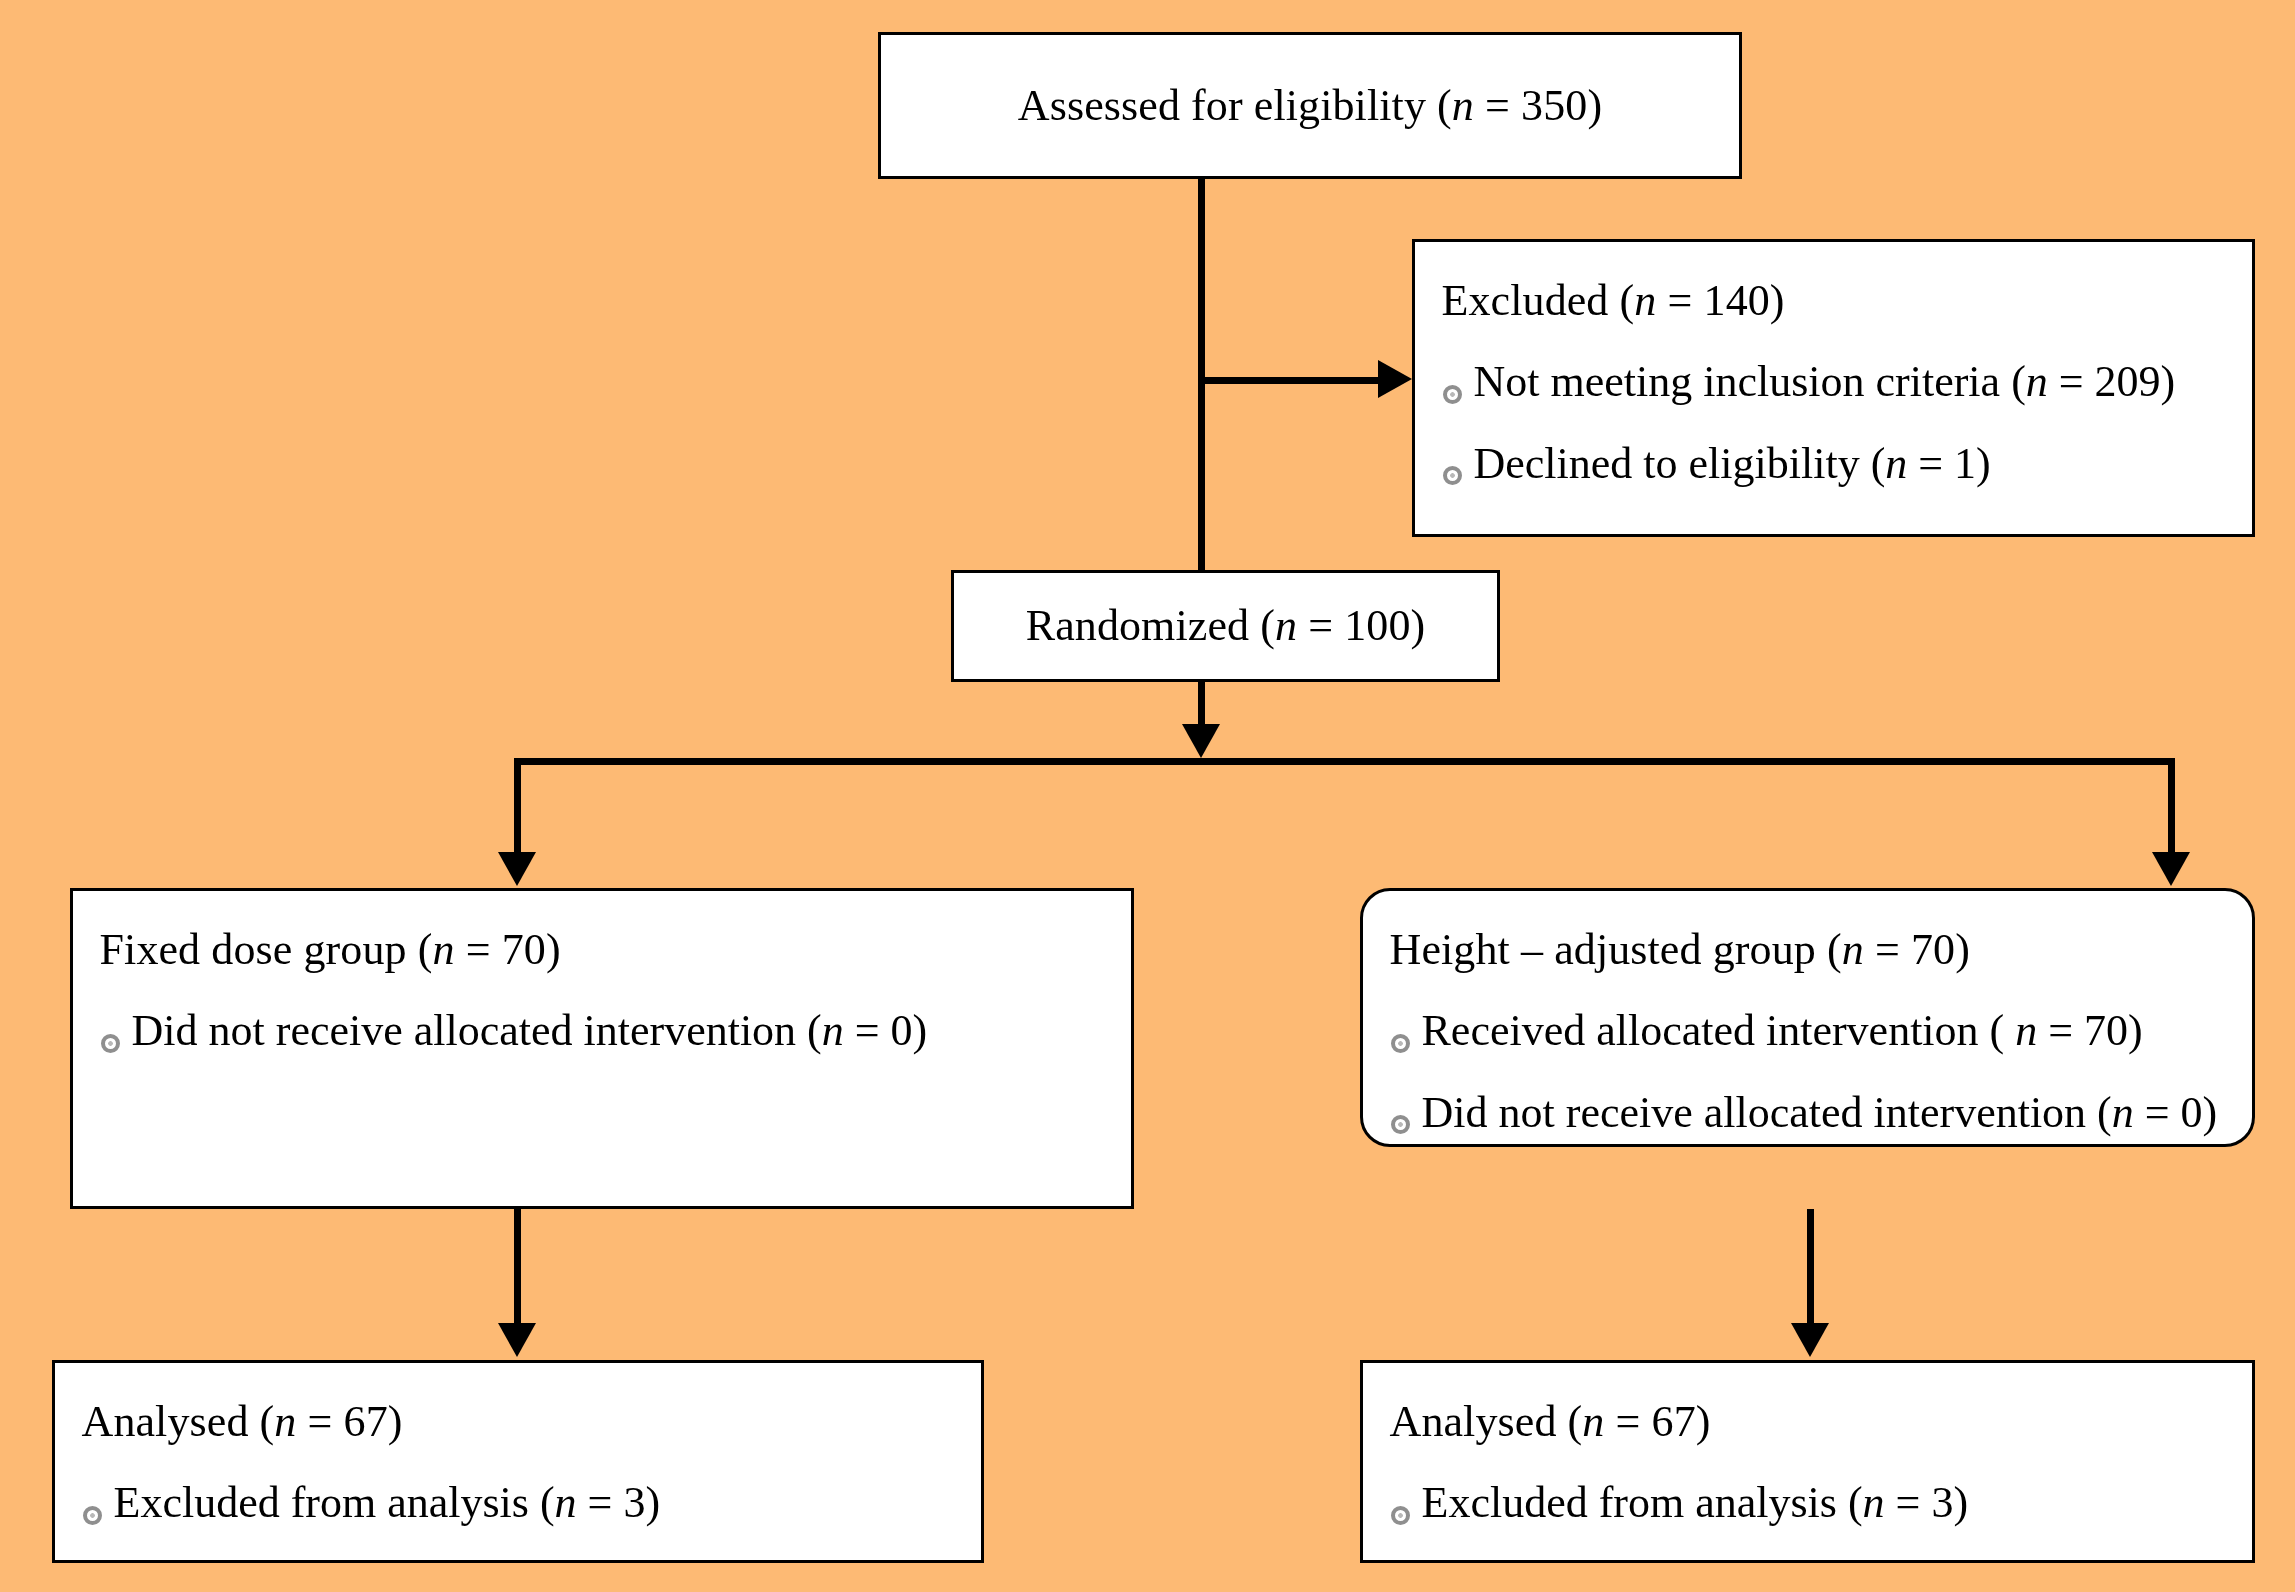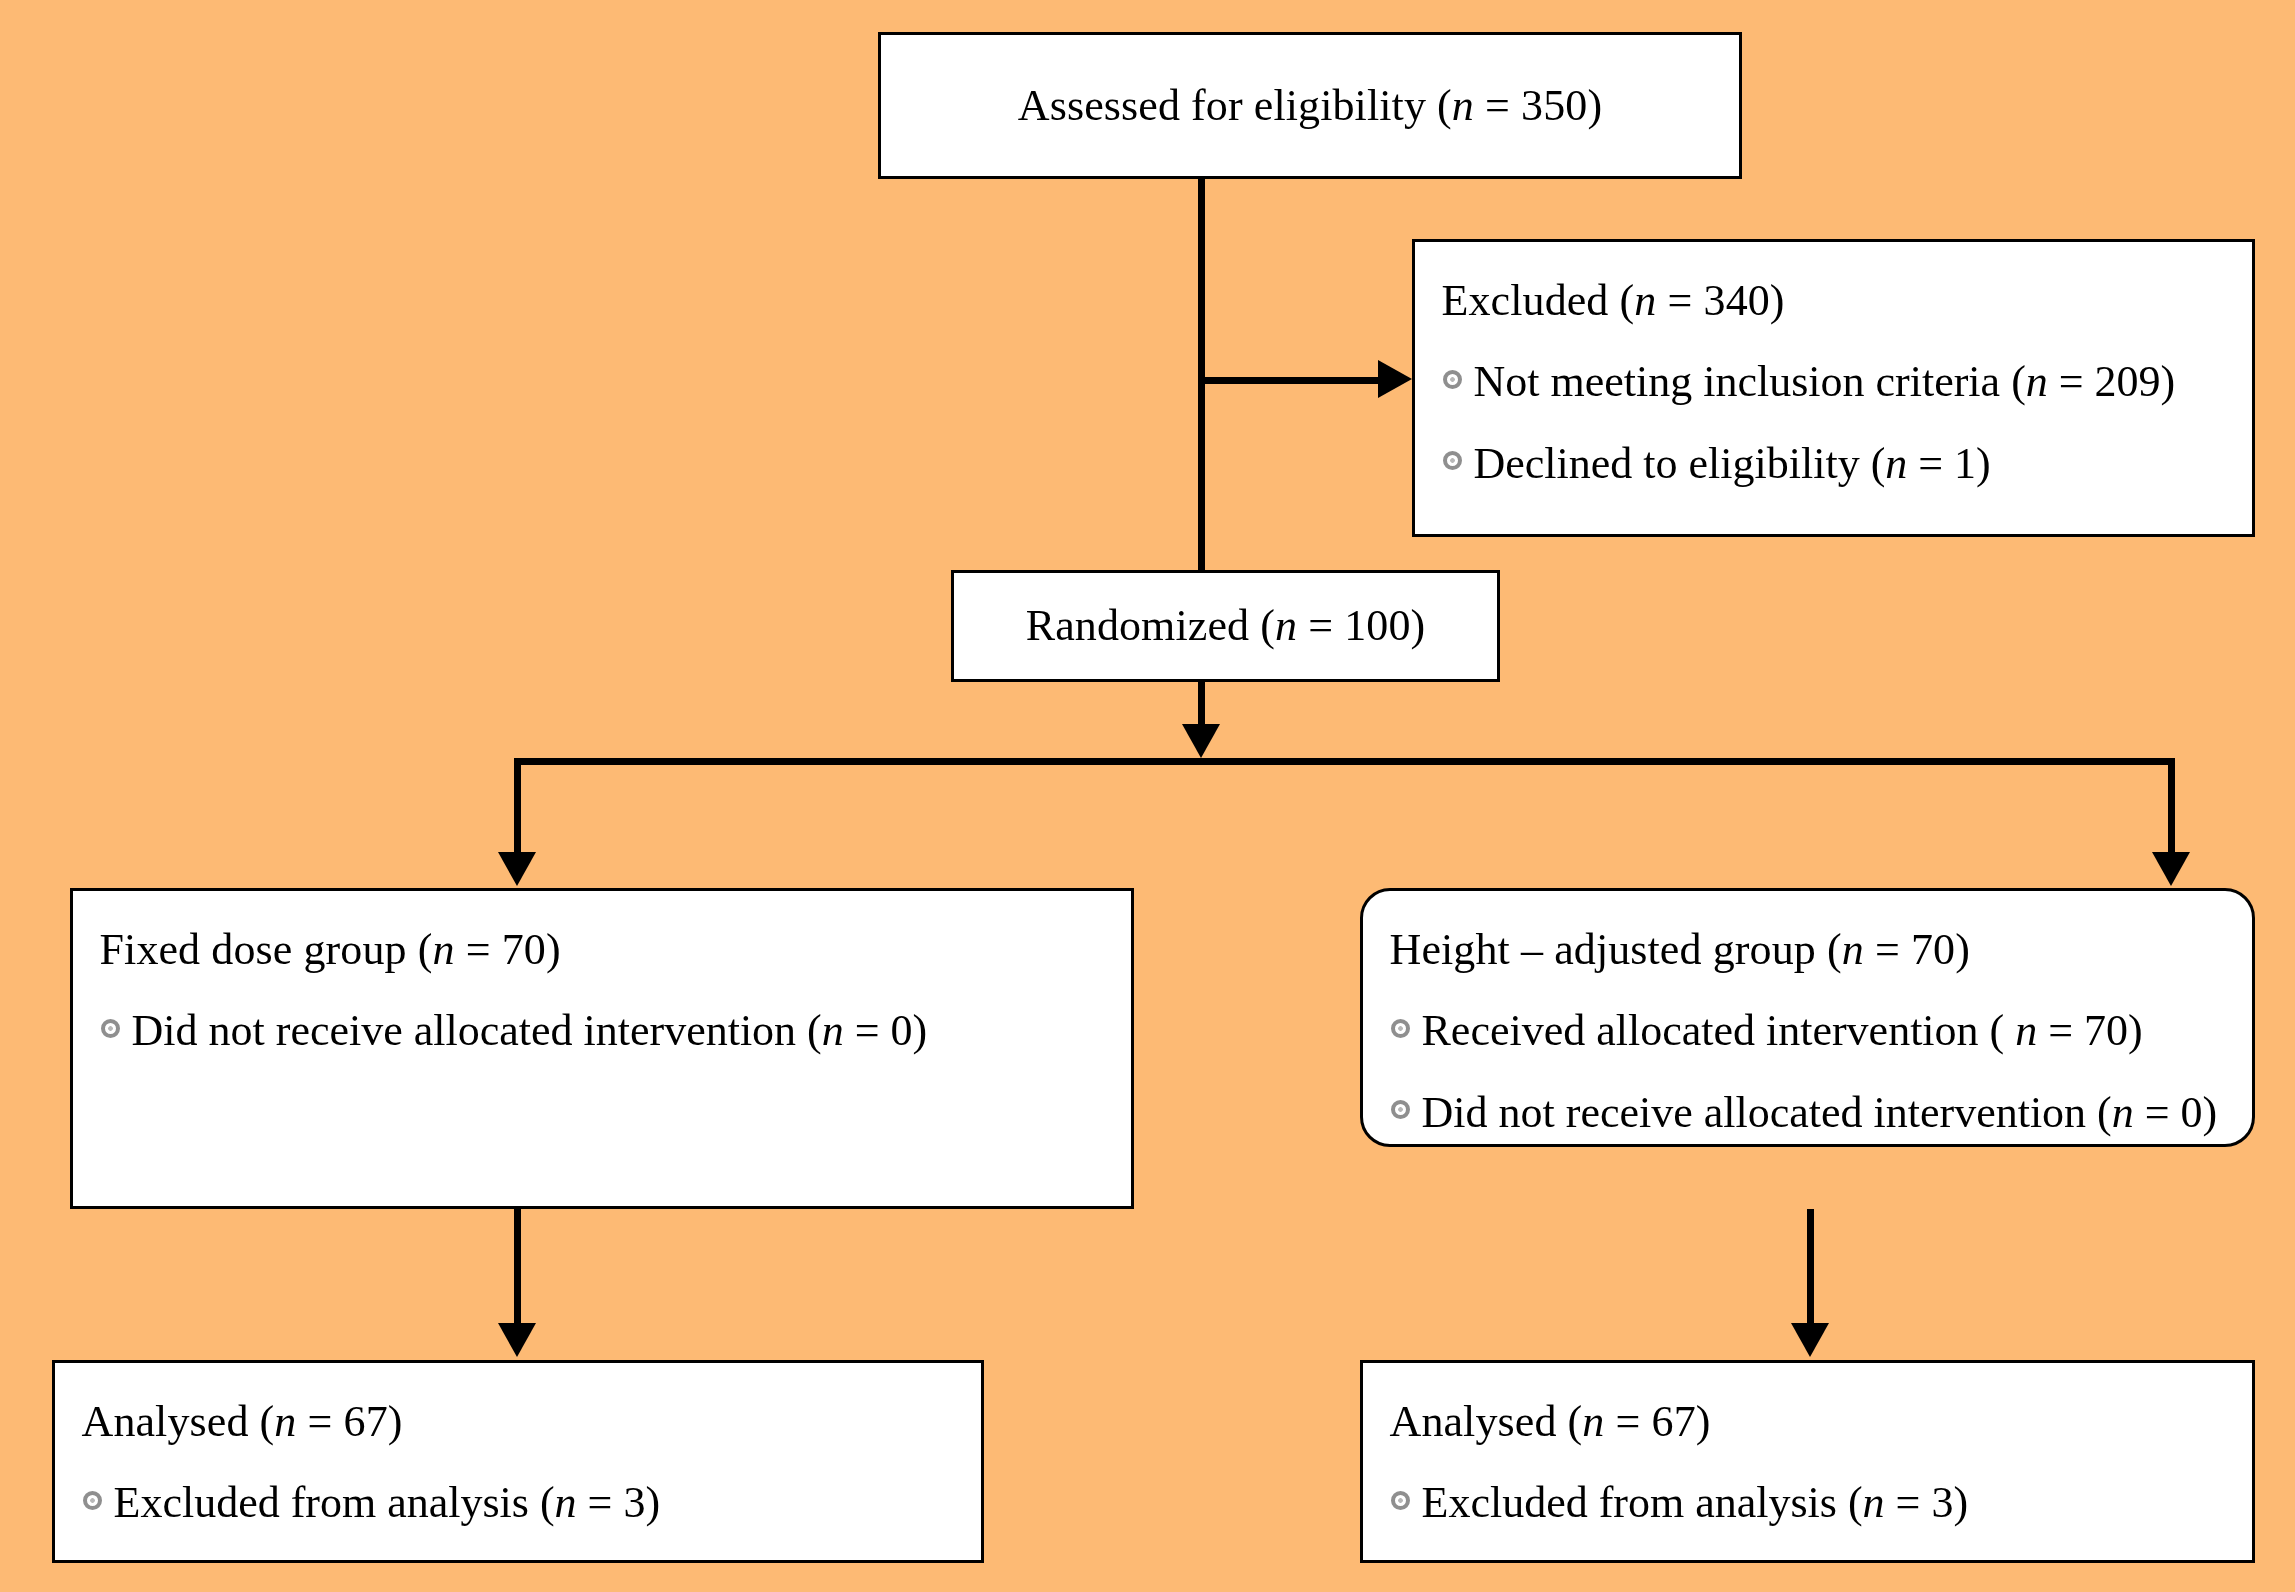--- a/index.html
+++ b/index.html
@@ -39,21 +39,21 @@
   .btext {
     font-size: 44px;
     line-height: 1.12;
     white-space: nowrap;
     letter-spacing: 0.1px;
   }
 
   
   .bullet-row {
     display: flex;
-    align-items: center;
+    align-items: flex-end;
     font-size: 44px;
     line-height: 1.12;
     white-space: nowrap;
     margin-top: 32px;
   }
   .bullet-mark {
     flex: 0 0 auto;
     display: inline-block;
     width: 32px;
     position: relative;
@@ -127,21 +127,21 @@
   <div class="arrow-down" style="left:1791px; top:1323px;"></div>
 
   <div class="fbox center" style="left:878px; top:32px; width:864px; height:147px;">
     <div class="btext">
       <span>Assessed for eligibility (</span><span class="v">n</span><span> = 350)</span>
     </div>
   </div>
 
   <div class="fbox leftpad" style="left:1412px; top:239px; width:843px; height:298px;">
     <div class="btext headline">
-      <span>Excluded  (</span><span class="v">n</span><span> = 340)</span>
+      <span>Excluded  (</span><span class="v">n</span><span> = 140)</span>
     </div>
 
     <div class="bullet-row">
       <span class="bullet-mark">
           <span class="ring"></span>
         </span>
       <span class="bullet-text">
         <span>Not meeting inclusion criteria (</span><span class="v">n</span><span> = 209)</span>
       </span>
     </div>

